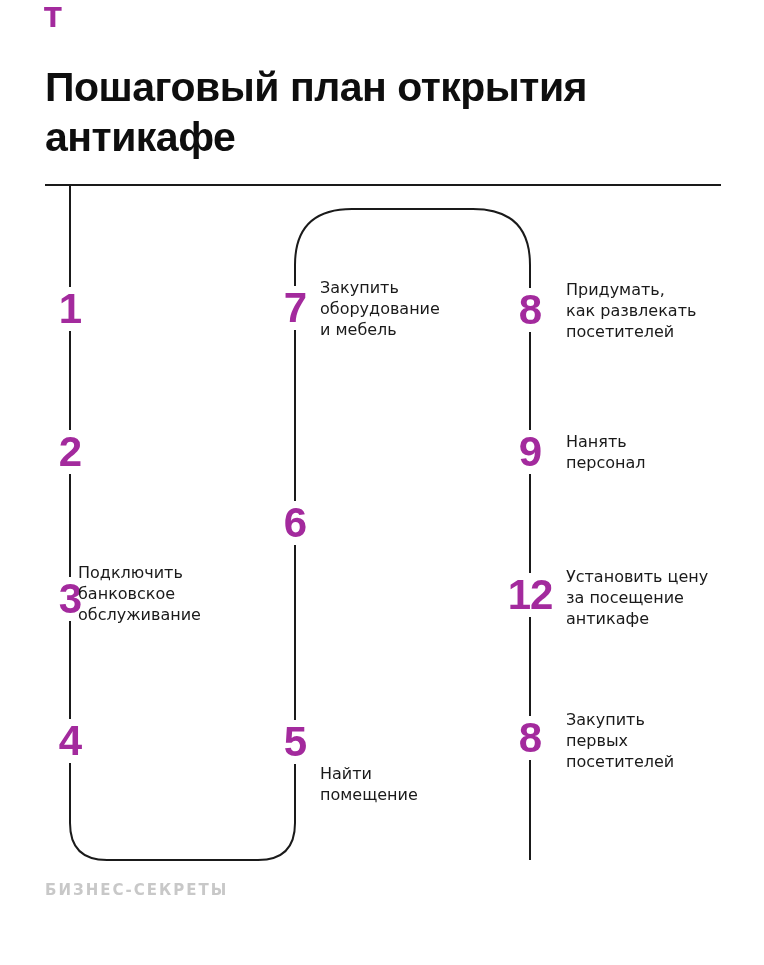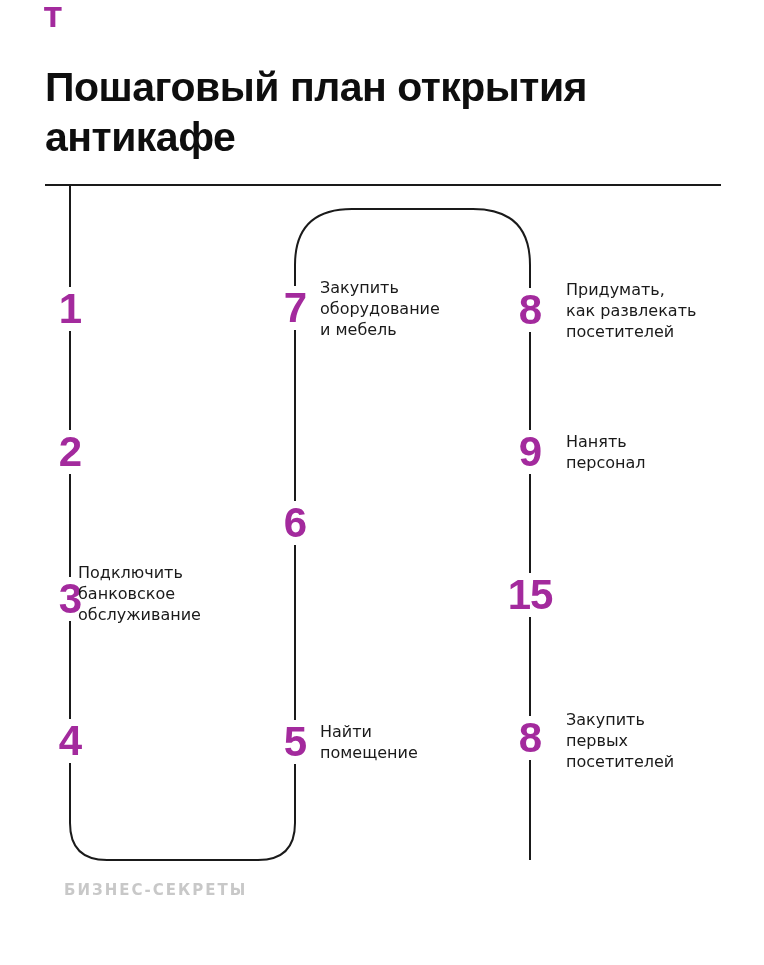--- a/index.html
+++ b/index.html
@@ -49,21 +49,20 @@
     font-size:16px;line-height:21px;font-weight:400;
     color:#1a1a1a;
     white-space:pre-line;
   }
   .footer{
     position:absolute;left:45px;top:880px;
     font-family:"DejaVu Sans",sans-serif;
     font-weight:700;font-size:15px;line-height:20px;
     letter-spacing:2px;
     color:#c8c8c8;
-    margin-left:19px;
   }
 </style>
 </head>
 <body>
 
 <div class="page">
 
   <div class="logo">Т</div>
 
   <h1 class="title">Пошаговый план открытия антикафе</h1>
@@ -86,33 +85,36 @@
   <div class="num" style="left:70px;top:741px">4</div>
 
   <div class="num" style="left:295px;top:308px">7</div>
   <div class="txt" style="left:320px;top:308px">Закупить
 оборудование
 и мебель</div>
 
   <div class="num" style="left:295px;top:523px">6</div>
 
   <div class="num" style="left:295px;top:742px">5</div>
-  <div class="txt" style="left:320px;top:742px">Найти
+  <div class="txt" style="left:320px;top:784px">Найти
 помещение</div>
 
   <div class="num" style="left:530px;top:310px">8</div>
   <div class="txt" style="left:566px;top:310px">Придумать,
 как развлекать
 посетителей</div>
 
   <div class="num" style="left:530px;top:452px">9</div>
   <div class="txt" style="left:566px;top:452px">Нанять
 персонал</div>
 
-  <div class="num" style="left:530px;top:595px">15</div>
+  <div class="num" style="left:530px;top:595px">12</div>
+  <div class="txt" style="left:566px;top:597px">Установить цену
+за посещение
+антикафе</div>
 
   <div class="num" style="left:530px;top:738px">8</div>
   <div class="txt" style="left:566px;top:740px">Закупить
 первых
 посетителей</div>
 
   <div class="footer">БИЗНЕС-СЕКРЕТЫ</div>
 
 </div>
 

